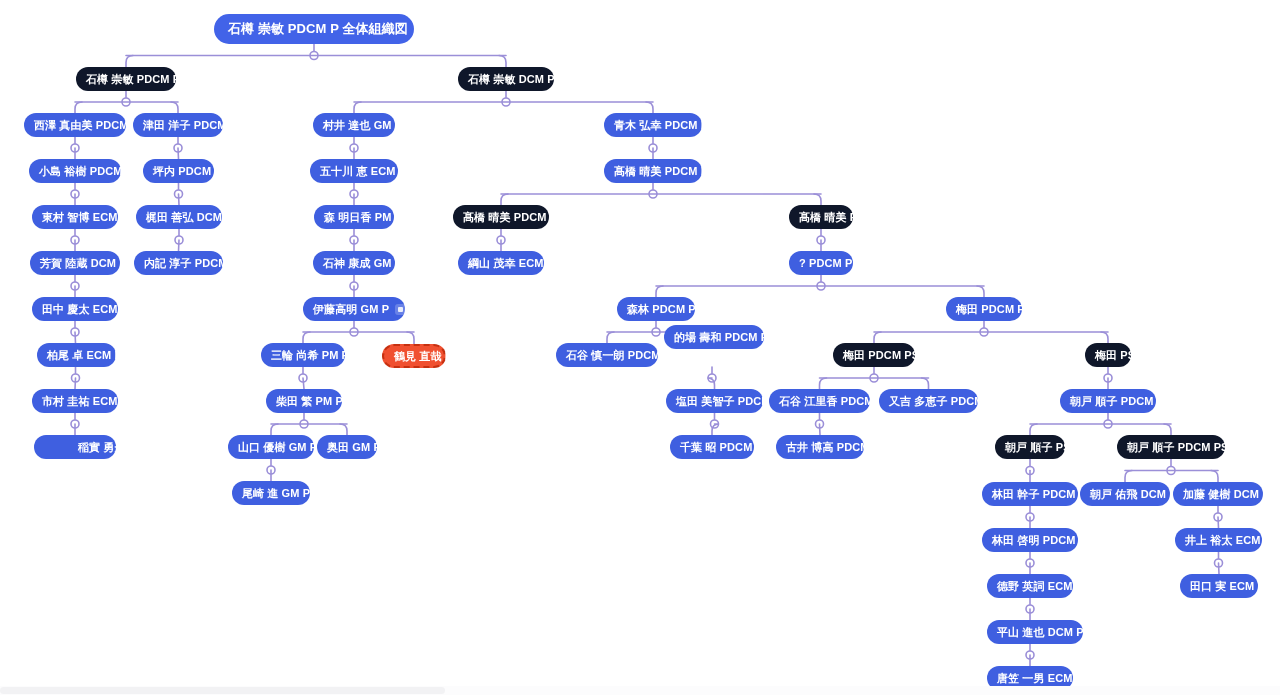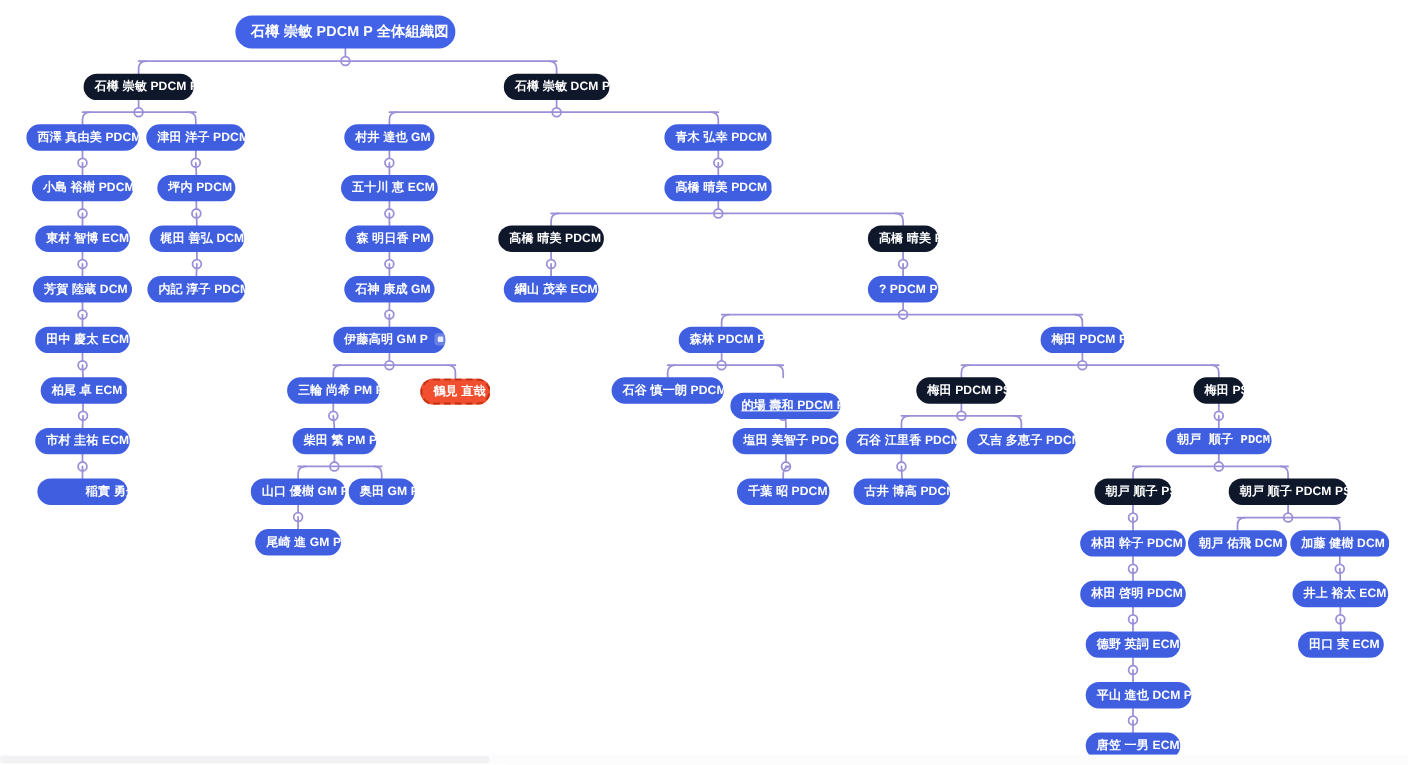--- a/index.html
+++ b/index.html
@@ -278,27 +278,27 @@
       <div class="node blue" style="left: 232px; top: 481px; width: 78px;"><span>尾崎 進 GM P</span></div>
       <div class="node blue" style="left: 604px; top: 113px; width: 98px;"><span>青木 弘幸 PDCM P</span></div>
       <div class="node blue" style="left: 604px; top: 159px; width: 98px;"><span>髙橋 晴美 PDCM P</span></div>
       <div class="node green" style="left: 453px; top: 205px; width: 96px;"><span>髙橋 晴美 PDCM PS</span></div>
       <div class="node green" style="left: 789px; top: 205px; width: 64px;"><span>髙橋 晴美 PS</span></div>
       <div class="node blue" style="left: 458px; top: 251px; width: 86px;"><span>綱山 茂幸 ECM P</span></div>
       <div class="node blue" style="left: 789px; top: 251px; width: 64px;"><span>? PDCM P</span></div>
       <div class="node blue" style="left: 617px; top: 297px; width: 78px;"><span>森林 PDCM P</span></div>
       <div class="node blue" style="left: 946px; top: 297px; width: 76px;"><span>梅田 PDCM P</span></div>
       <div class="node blue" style="left: 556px; top: 343px; width: 102px;"><span>石谷 慎一朗 PDCM P</span></div>
-      <div class="node blue" style="left: 664px; top: 357px; width: 100px; text-decoration: underline;"><span>的場 壽和 PDCM P</span></div>
+      <div class="node blue" style="left: 664px; top: 325px; width: 100px;"><span>的場 壽和 PDCM P</span></div>
       <div class="node green" style="left: 833px; top: 343px; width: 82px;"><span>梅田 PDCM PS</span></div>
       <div class="node green" style="left: 1085px; top: 343px; width: 46px;"><span>梅田 PS</span></div>
       <div class="node blue" style="left: 666px; top: 389px; width: 97px;"><span>塩田 美智子 PDCM P</span></div>
       <div class="node blue" style="left: 769px; top: 389px; width: 101px;"><span>石谷 江里香 PDCM P</span></div>
       <div class="node blue" style="left: 879px; top: 389px; width: 99px;"><span>又吉 多恵子 PDCM P</span></div>
-      <div class="node blue" style="left: 1060px; top: 389px; width: 96px; font-family: Liberation Mono, monospace;"><span>朝戸 順子 PDCM P</span></div>
+      <div class="node blue" style="left: 1060px; top: 389px; width: 96px;"><span>朝戸 順子 PDCM P</span></div>
       <div class="node blue" style="left: 670px; top: 435px; width: 84px;"><span>千葉 昭 PDCM P</span></div>
       <div class="node blue" style="left: 776px; top: 435px; width: 88px;"><span>古井 博高 PDCM P</span></div>
       <div class="node green" style="left: 995px; top: 435px; width: 70px;"><span>朝戸 順子 PS</span></div>
       <div class="node green" style="left: 1117px; top: 435px; width: 108px;"><span>朝戸 順子 PDCM PS</span></div>
       <div class="node blue" style="left: 982px; top: 482px; width: 96px;"><span>林田 幹子 PDCM P</span></div>
       <div class="node blue" style="left: 1080px; top: 482px; width: 90px;"><span>朝戸 佑飛 DCM P</span></div>
       <div class="node blue" style="left: 1173px; top: 482px; width: 90px;"><span>加藤 健樹 DCM P</span></div>
       <div class="node blue" style="left: 982px; top: 528px; width: 96px;"><span>林田 啓明 PDCM P</span></div>
       <div class="node blue" style="left: 1175px; top: 528px; width: 87px;"><span>井上 裕太 ECM P</span></div>
       <div class="node blue" style="left: 987px; top: 574px; width: 86px;"><span>德野 英詞 ECM P</span></div>

